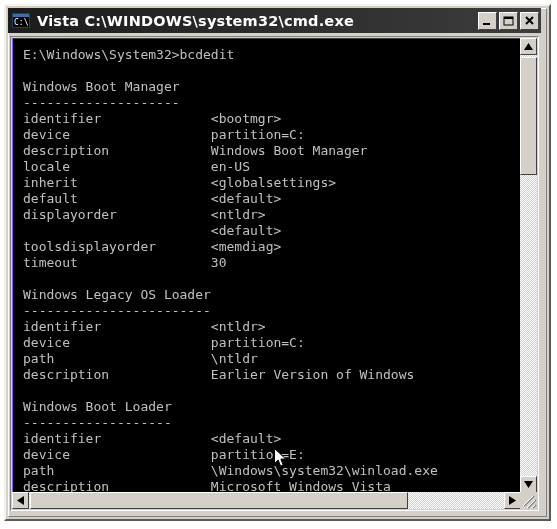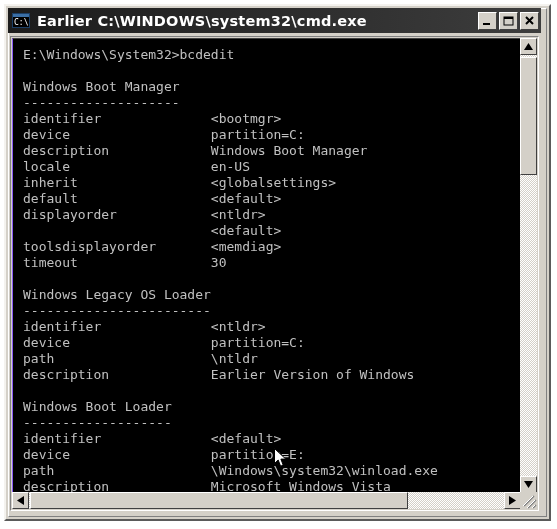--- a/index.html
+++ b/index.html
@@ -211,21 +211,21 @@
 
     <div id="title-icon">
       <svg width="18" height="15" viewBox="0 0 18 15">
         <rect x="0" y="0" width="18" height="15" fill="#1c3f66"></rect>
         <rect x="1" y="1" width="16" height="3" fill="#3a6ea5"></rect>
         <rect x="1" y="4" width="16" height="10" fill="#000000"></rect>
         <text x="2" y="12" font-family="DejaVu Sans Mono, monospace" font-size="8" fill="#ffffff">C:\</text>
       </svg>
     </div>
 
-    <div id="title-text">Earlier C:\WINDOWS\system32\cmd.exe</div>
+    <div id="title-text">Vista C:\WINDOWS\system32\cmd.exe</div>
 
     <div class="winbtn">
       <svg width="13" height="12" viewBox="0 0 13 12">
         <rect x="2" y="8" width="7" height="2" fill="#000000"></rect>
       </svg>
     </div>
     <div class="winbtn">
       <svg width="13" height="12" viewBox="0 0 13 12">
         <rect x="2" y="2" width="9" height="8" fill="none" stroke="#000000" stroke-width="1"></rect>
         <rect x="2" y="2" width="9" height="2" fill="#000000"></rect>

